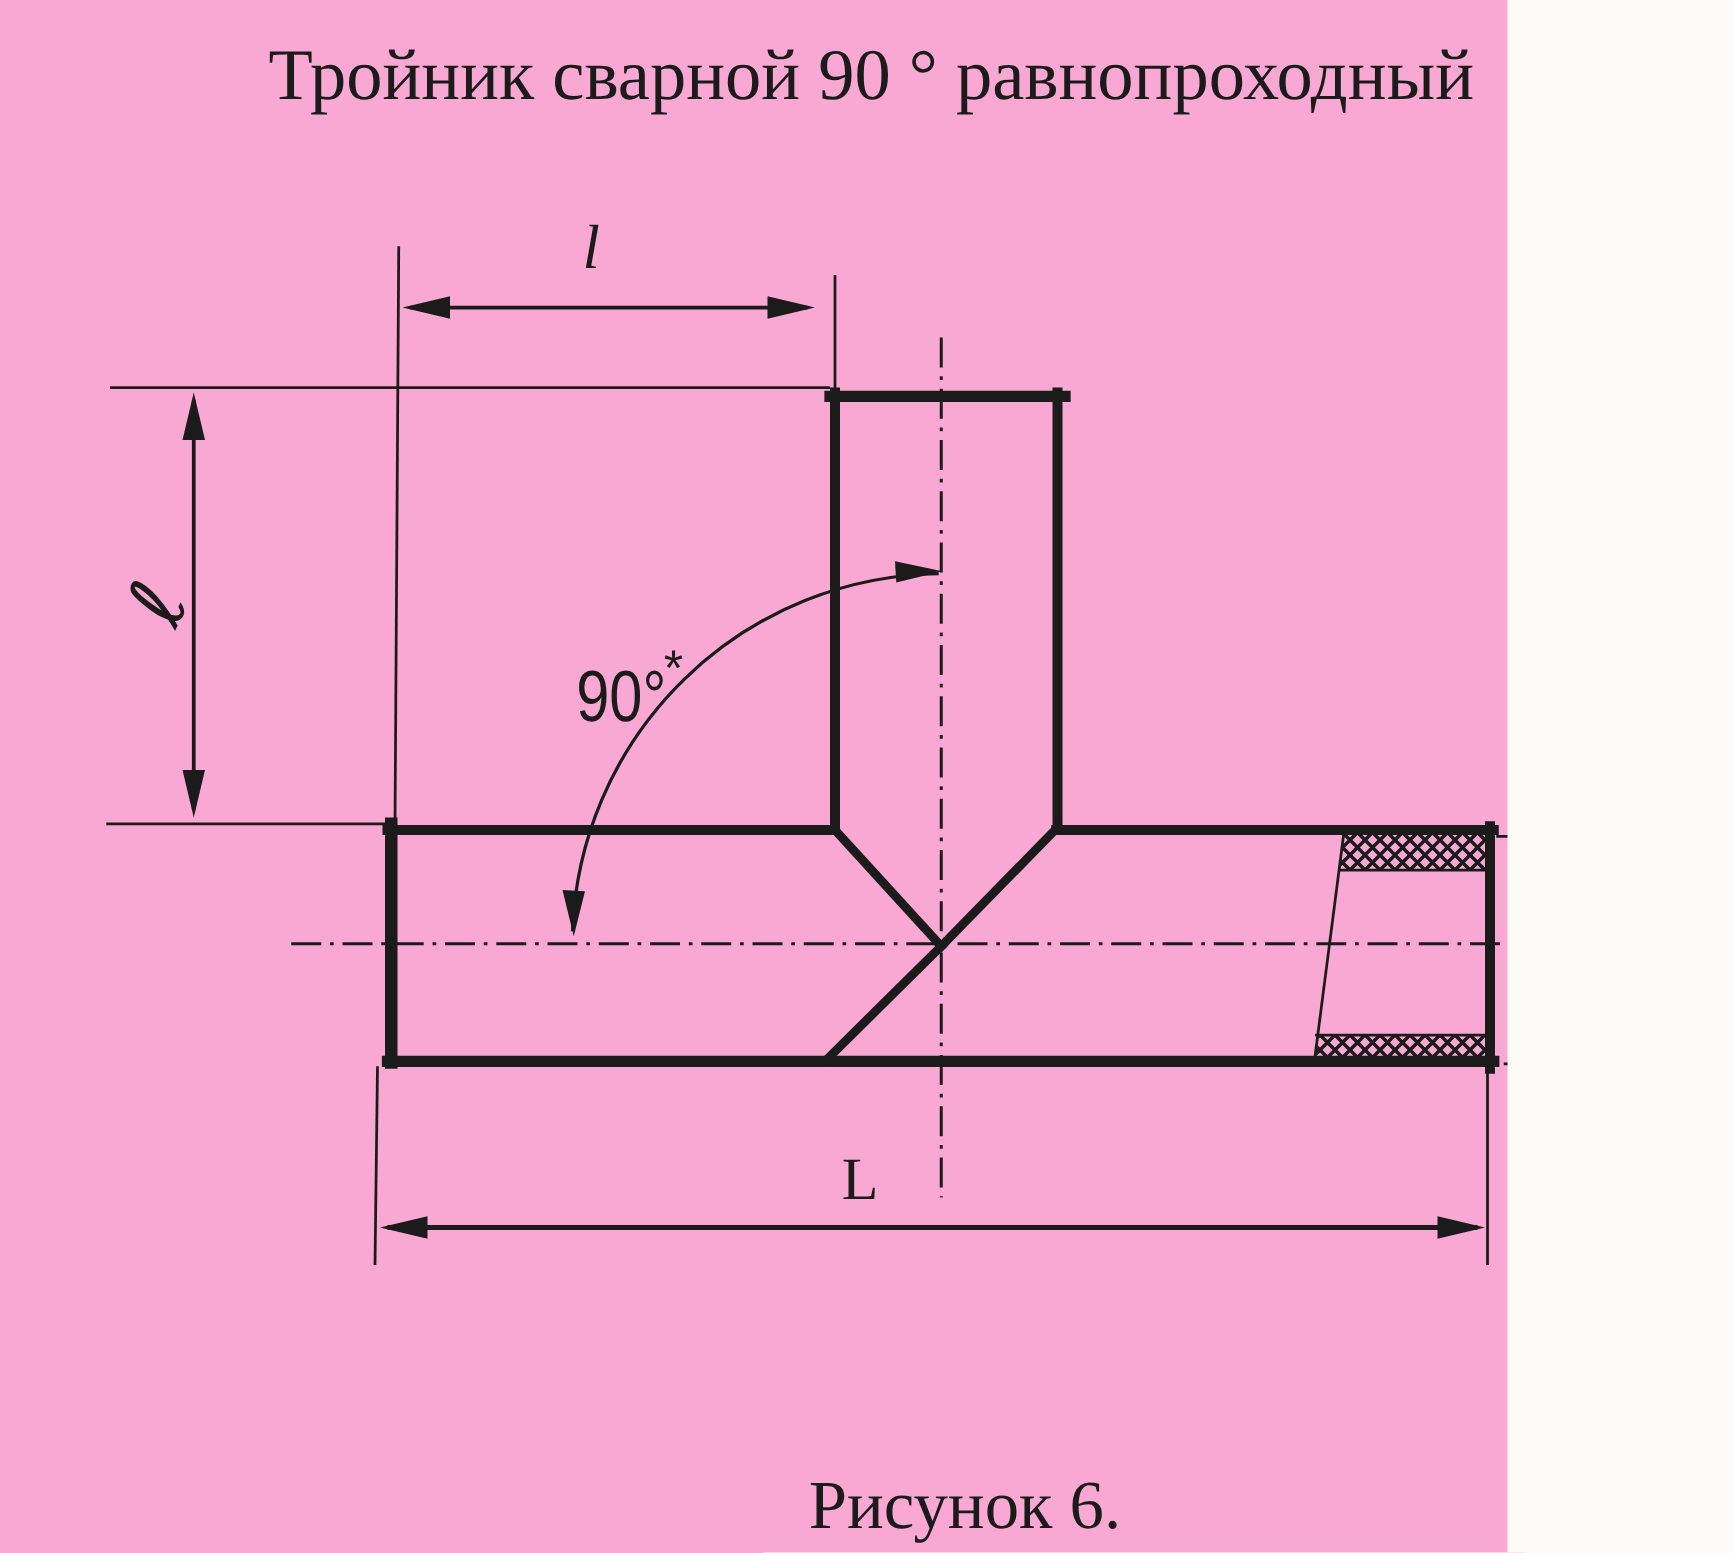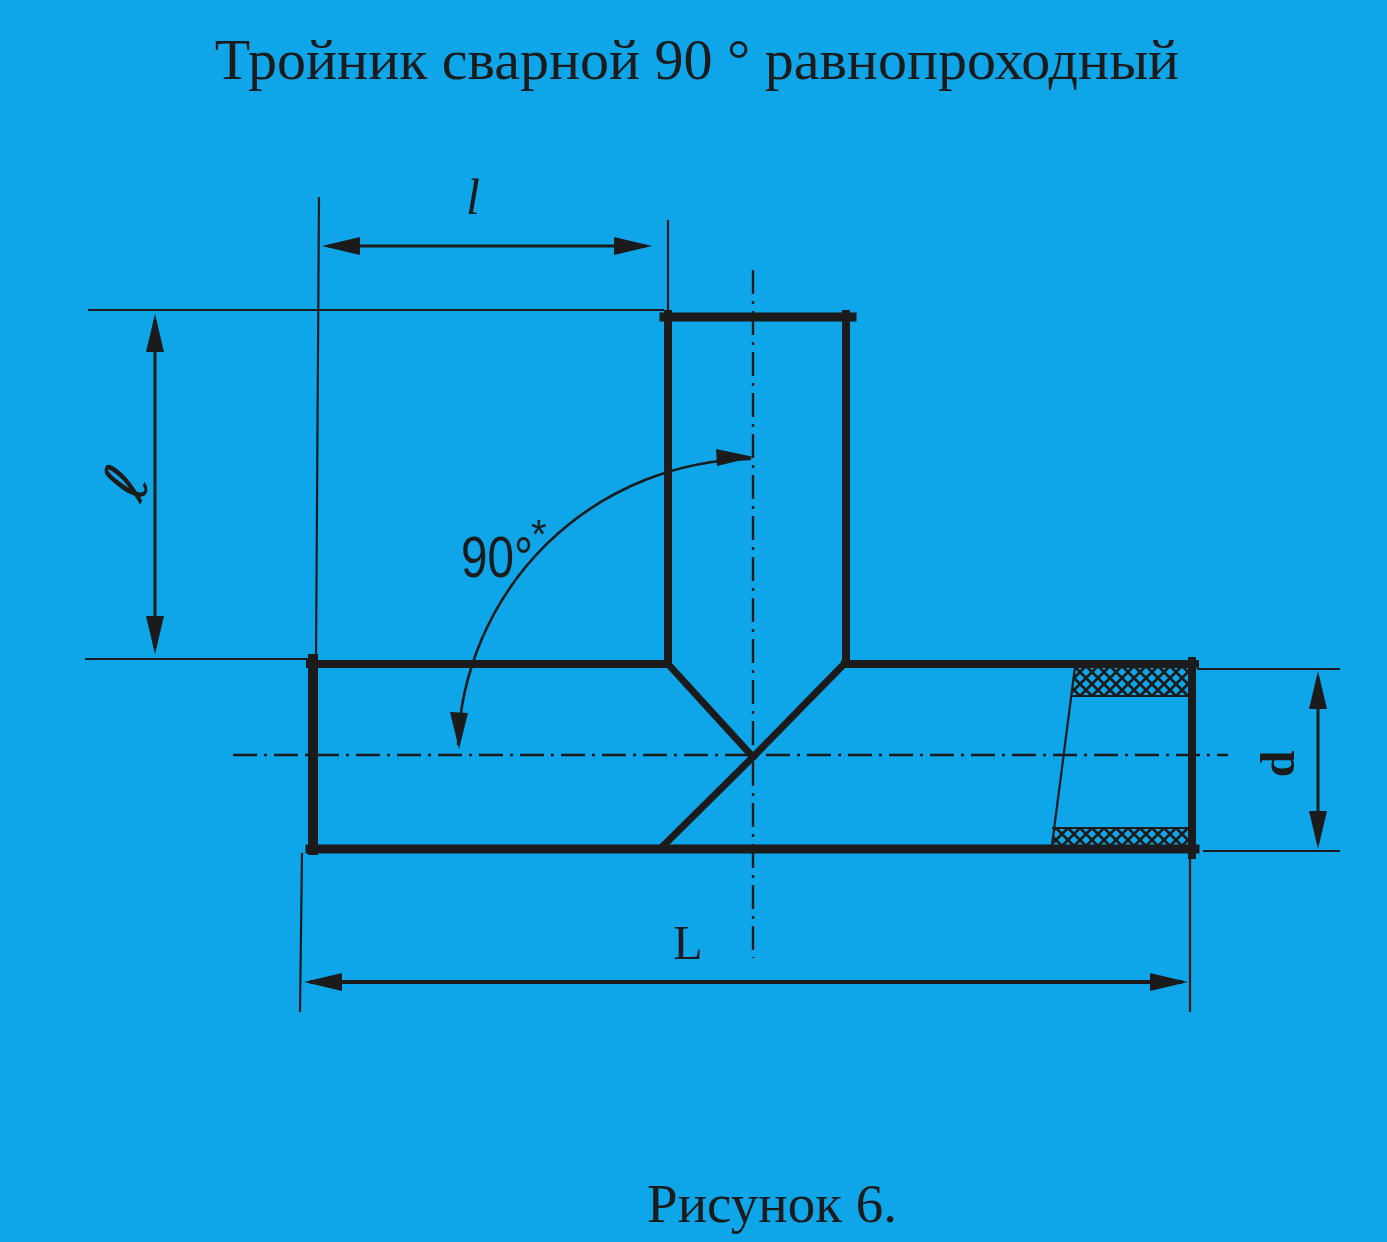--- a/index.html
+++ b/index.html
@@ -2,23 +2,23 @@
 <html><head>
 <meta charset="utf-8">
 <style>
   html, body {
     margin: 0;
     padding: 0;
     background: #fbfaf7;
   }
   .page {
     position: relative;
-    width: 1387px;
+    width: 1206px;
     height: 1242px;
-    background: #0ea5e9;
+    background: #f9a8d4;
     overflow: hidden;
     font-family: "Liberation Serif", serif;
   }
   svg text {
     fill: #1b1b1b;
   }
   .title-text {
     font-family: "Liberation Serif", serif;
     font-size: 58px;
   }

